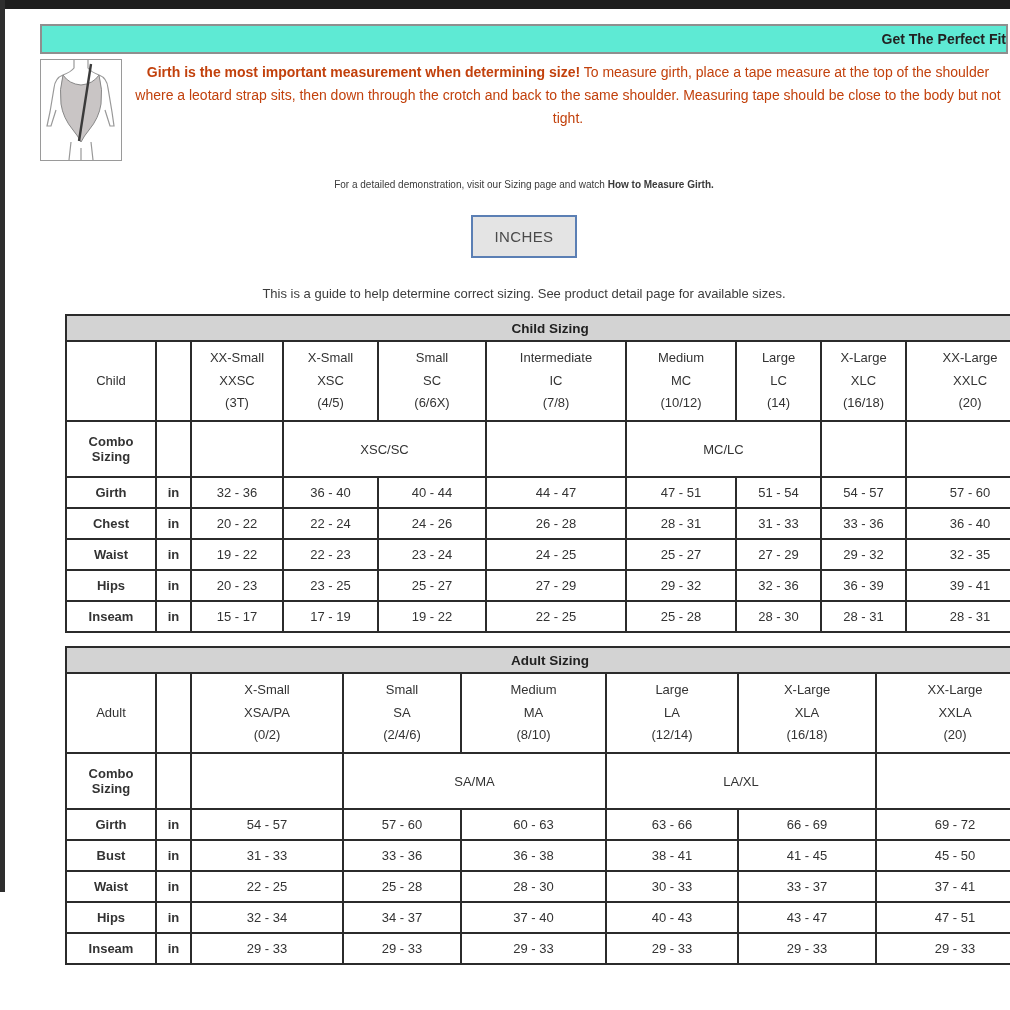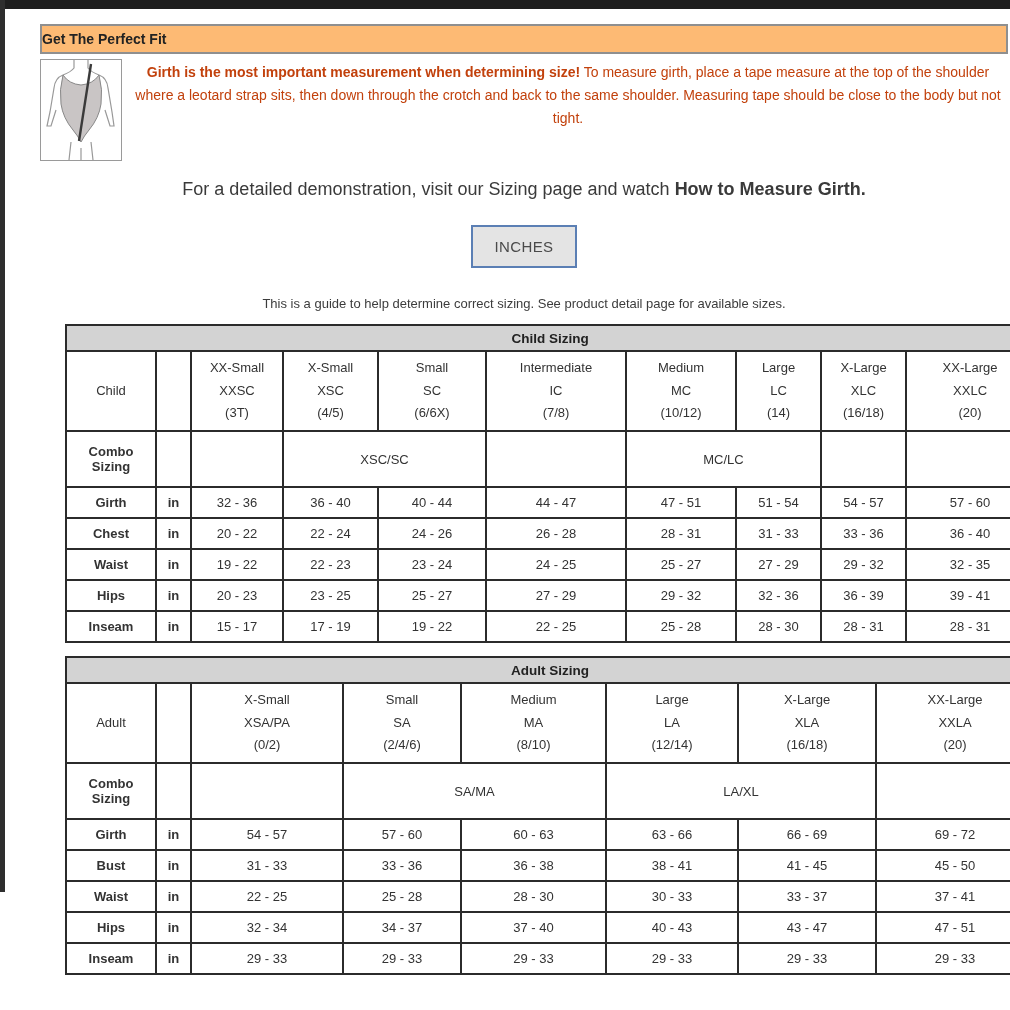--- a/index.html
+++ b/index.html
@@ -2,27 +2,27 @@
 <html><head>
 <meta charset="utf-8">
 <style>
   * { margin:0; padding:0; box-sizing:border-box; }
   html,body { width:1010px; height:1010px; background:#fff; overflow:hidden;
               font-family:"Liberation Sans", sans-serif; color:#333; }
   .top-black-bar { position:absolute; left:0; top:0; width:1010px; height:9px; background:#1e1e1e; }
   .left-black-strip { position:absolute; left:0; top:0; width:5px; height:892px; background:#2e2e2e; }
   .content { position:absolute; left:40px; top:24px; width:968px; }
 
-  .title-bar { height:30px; background:#fdba74; border:2px solid #8f8f8f;
-               font-weight:bold; font-size:14px; text-align:left; line-height:26px; color:#222; }
+  .title-bar { height:30px; background:#5eead4; border:2px solid #8f8f8f;
+               font-weight:bold; font-size:14px; text-align:right; line-height:26px; color:#222; }
 
   .intro-row { display:flex; margin-top:5px; }
   .leotard-box { width:82px; height:102px; border:1px solid #9a9a9a; flex:0 0 82px; background:#fff; }
   .intro-text { flex:1; text-align:center; font-size:14px; line-height:1.65; padding:2px 2px 0 8px; color:#c2410c; }
-  .demo-line { text-align:center; font-size:18px; margin-top:18px; color:#3a3a3a; }
+  .demo-line { text-align:center; font-size:10px; margin-top:18px; color:#3a3a3a; }
 
   .unit-buttons { display:flex; justify-content:center; gap:10px; margin-top:25px; }
   .unit-btn { font-family:"Liberation Sans", sans-serif; font-size:15px; color:#4a4a4a;
               height:43px; padding:8px 21px; letter-spacing:0.4px; cursor:pointer; }
   .unit-btn.active { background:#e4e4e4; border:2px solid #5b7fb4; }
   .unit-btn.inactive { background:#ffffff; border:1px solid #b3b3b3; }
 
   .guide-note { text-align:center; font-size:13px; margin-top:28px; color:#3c3c3c; }
 
   table.size-table { width:968px; border-collapse:collapse; table-layout:fixed; margin-top:13px;margin-left:25px; }

